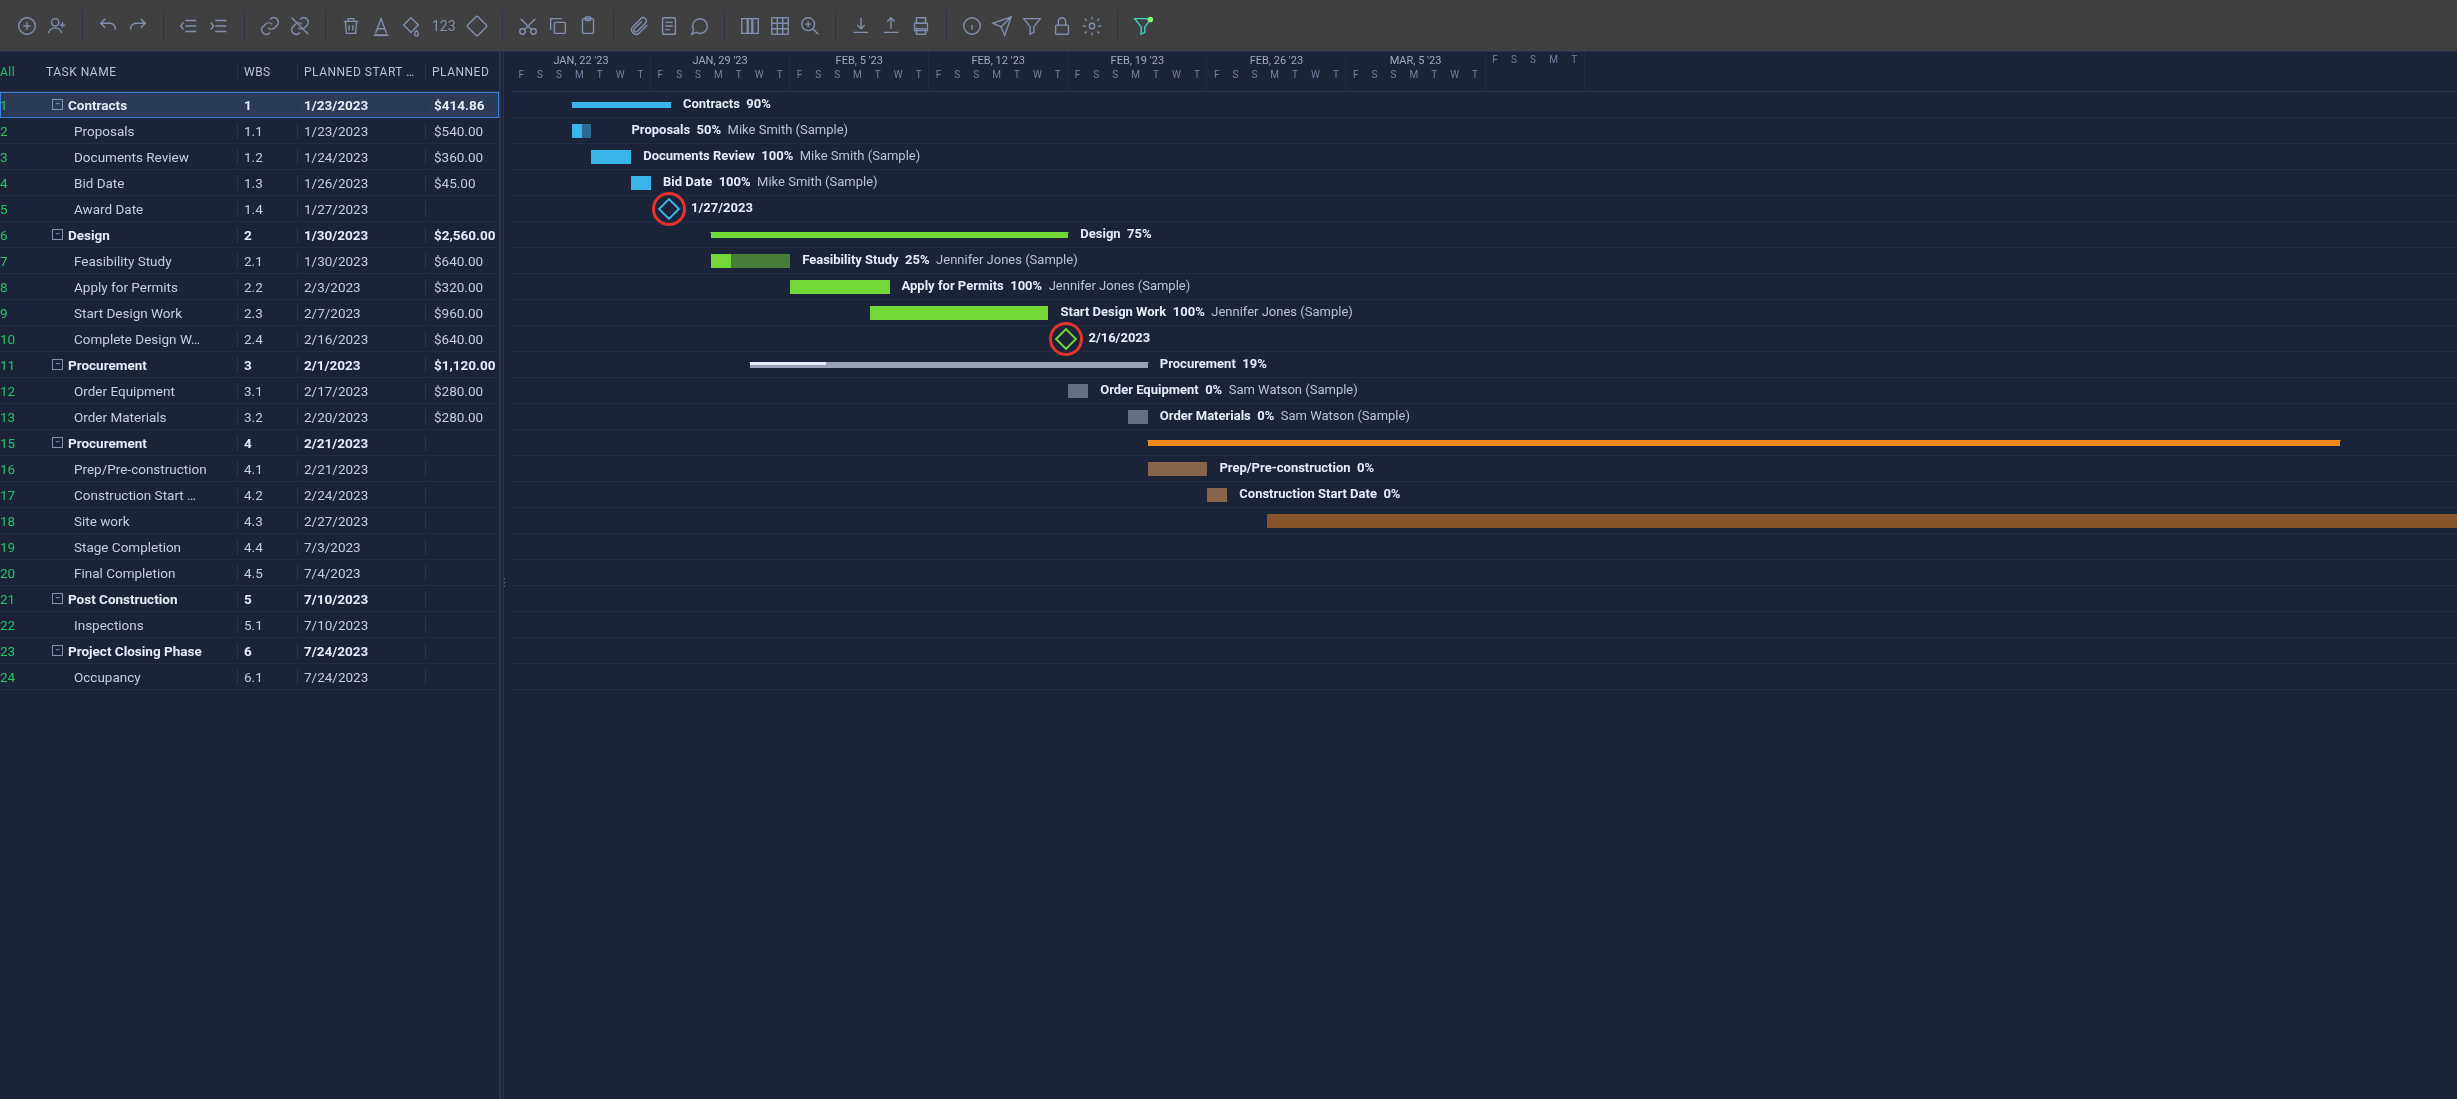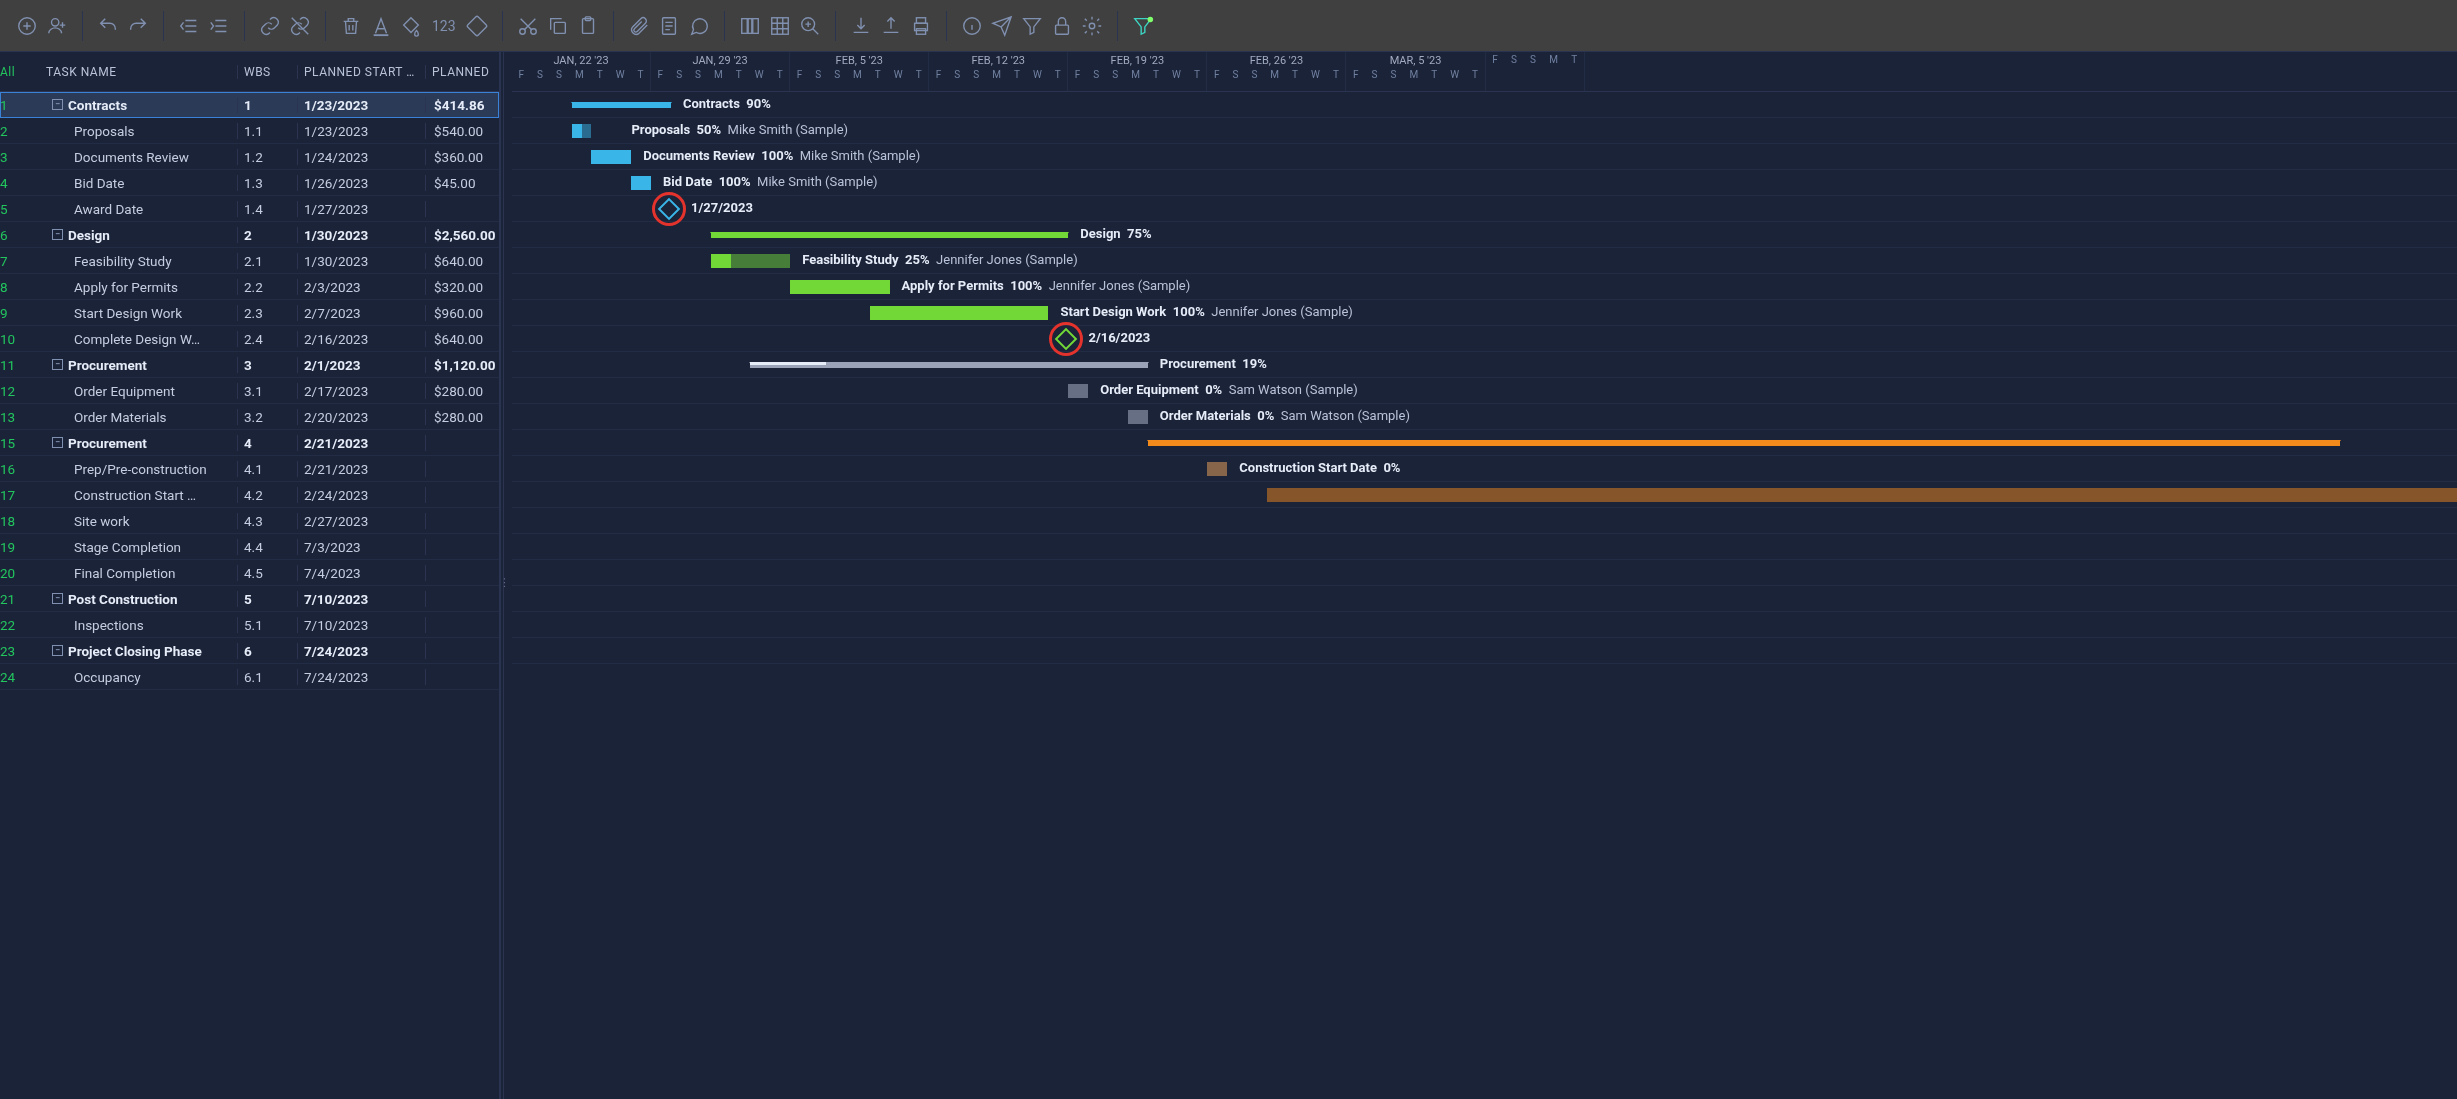--- a/index.html
+++ b/index.html
@@ -753,20 +753,26 @@
           <div class="bar" style="left: 615.97px; width: 19.87px; background: rgba(180, 188, 207, 0.5); color: rgb(180, 188, 207);">
             <div class="pbar" style="width: 0%; background: rgb(180, 188, 207);"></div>
           </div>
           <div class="lbl" style="left: 647.84px;">Order Materials&nbsp;&nbsp;0%&nbsp;&nbsp;<span class="assignee">Sam Watson (Sample)</span></div>
         </div>
         <div class="grow">
           <div class="bar bar-summary" style="left: 635.84px; width: 1192.2px; background: rgb(242, 138, 28); color: rgb(242, 138, 28);"></div>
           <div class="lbl" style="left: 1840.04px;"></div>
         </div>
         <div class="grow">
+          <div class="bar" style="left: 635.84px; width: 59.61px; background: rgba(242, 168, 92, 0.5); color: rgb(242, 168, 92);">
+            <div class="pbar" style="width: 0%; background: rgb(242, 168, 92);"></div>
+          </div>
+          <div class="lbl" style="left: 707.45px;">Prep/Pre-construction&nbsp;&nbsp;0%</div>
+        </div>
+        <div class="grow">
           <div class="bar" style="left: 695.45px; width: 19.87px; background: rgba(242, 168, 92, 0.5); color: rgb(242, 168, 92);">
             <div class="pbar" style="width: 0%; background: rgb(242, 168, 92);"></div>
           </div>
           <div class="lbl" style="left: 727.32px;">Construction Start Date&nbsp;&nbsp;0%</div>
         </div>
         <div class="grow">
           <div class="bar" style="left: 755.06px; width: 1192.2px; background: rgba(242, 138, 28, 0.5); color: rgb(242, 138, 28);">
             <div class="pbar" style="width: 0%; background: rgb(242, 138, 28);"></div>
           </div>
         </div>

